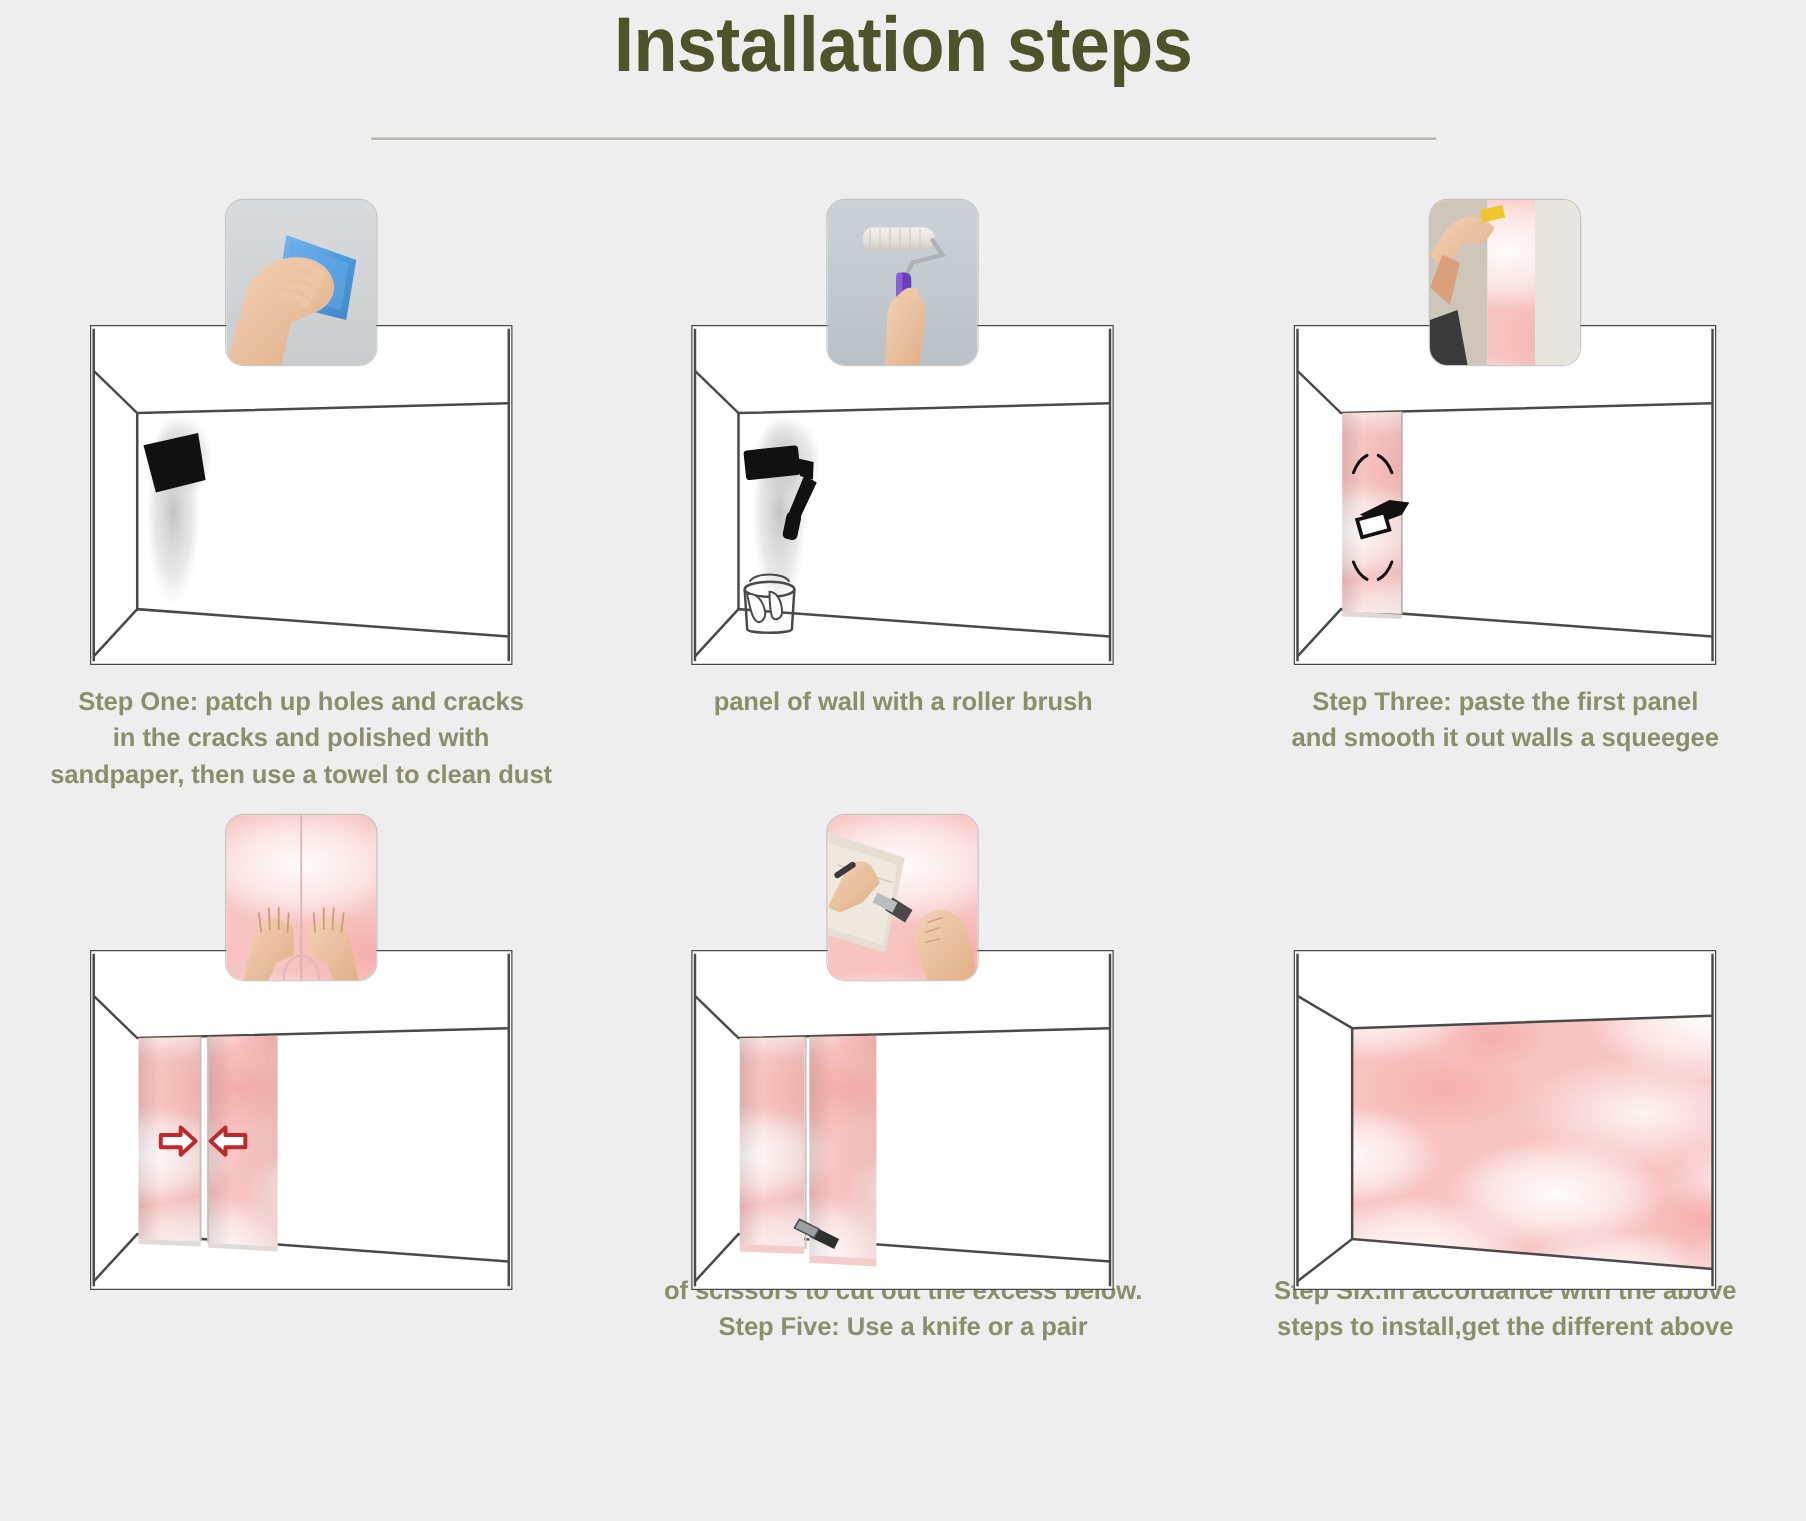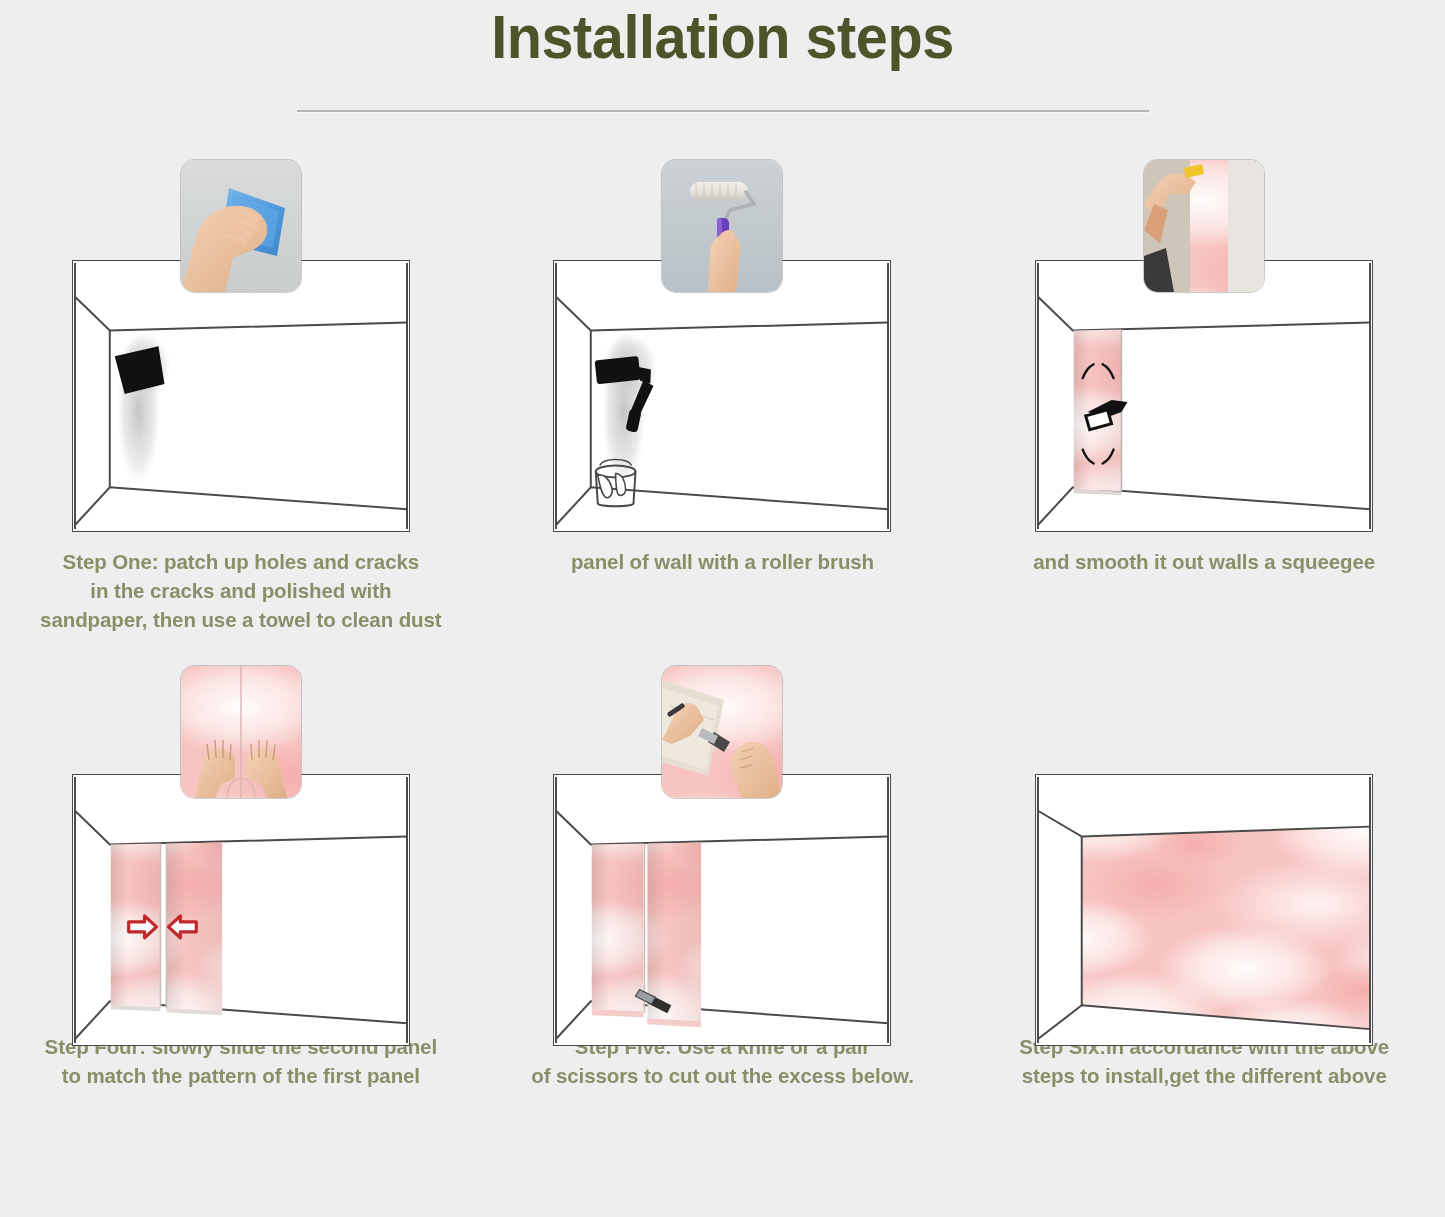--- a/index.html
+++ b/index.html
@@ -30,21 +30,21 @@
     box-shadow:0 1px 0 #f7f7f7;
   }
   
   #steps-grid{
     position:absolute;
     top:150px;left:0;
     width:1445px;
     display:grid;
     grid-template-columns:repeat(3,1fr);
     grid-template-rows:auto auto;
-    row-gap:22px;
+    row-gap:8px;
   }
   .step-cell{position:relative;}
   .illus-wrap{
     position:relative;
     width:100%;
     height:395px;
   }
   
   .room{
     position:absolute;
@@ -316,20 +316,21 @@
 
           <g>
             <path d="M52 152 L76 140 L92 142 L86 152 L70 158 Z" fill="#111111"></path>
             <path d="M50 156 L72 150 L76 164 L54 170 Z" fill="#ffffff" stroke="#111111" stroke-width="3"></path>
           </g>
         </svg>
       </div>
     </div>
 
     <div class="caption">
+      <span class="ln">Step Three: paste the first panel</span>
       <span class="ln">and smooth it out walls a squeegee</span>
     </div>
   </div>
 
   <div class="step-cell row2">
     <div class="illus-wrap">
 
       <div class="photo-inset">
         <svg viewBox="0 0 120 132">
           <rect width="120" height="132" fill="url(#cloudPaper)"></rect>
@@ -380,24 +381,20 @@
           <g fill="#ffffff" stroke="#c0282a" stroke-width="3.2" stroke-linejoin="round">
             <path d="M56 148 L72 148 L72 142 L84 153 L72 164 L72 158 L56 158 Z"></path>
           </g>
           <g fill="#ffffff" stroke="#c0282a" stroke-width="3.2" stroke-linejoin="round">
             <path d="M124 148 L108 148 L108 142 L96 153 L108 164 L108 158 L124 158 Z"></path>
           </g>
         </svg>
       </div>
     </div>
 
-    <div class="caption">
-      <span class="ln">Step Four: slowly slide the second panel</span>
-      <span class="ln">to match the pattern of the first panel</span>
-    </div>
   </div>
 
   <div class="step-cell row2">
     <div class="illus-wrap">
 
       <div class="photo-inset">
         <svg viewBox="0 0 120 132">
           <rect width="120" height="132" fill="url(#cloudPaper)"></rect>
 
           <path d="M0 14 L62 34 L46 110 L0 96 Z" fill="#e6ded2"></path>
@@ -443,22 +440,22 @@
 
           <g>
             <path d="M98 222 L118 232 L114 240 L94 230 Z" fill="#2e2e2e"></path>
             <path d="M86 216 L102 224 L98 231 L82 223 Z" fill="#9aa0a3" stroke="#4a4a4a" stroke-width="1.2"></path>
           </g>
         </svg>
       </div>
     </div>
 
     <div class="caption">
+      <span class="ln">of scissors to cut out the excess below.</span>
       <span class="ln">Step Five: Use a knife or a pair</span>
-      <span class="ln">of scissors to cut out the excess below.</span>
     </div>
   </div>
 
   <div class="step-cell row2">
     <div class="illus-wrap">
       <div class="room">
         <svg viewBox="0 0 338 272" preserveAspectRatio="none">
 
           <path d="M46 62 L336 52 L336 256 L46 232 Z" fill="url(#cloudPaper)"></path>
           <g fill="none" stroke="#4a4a4a" stroke-width="2">

